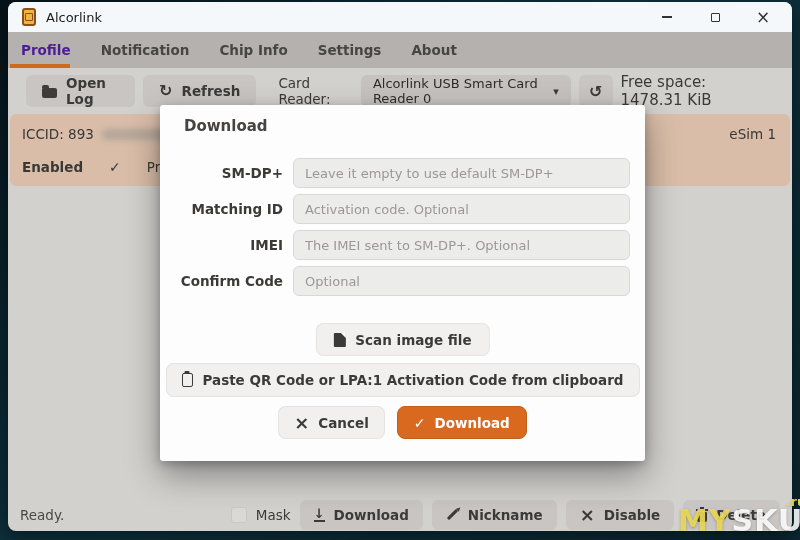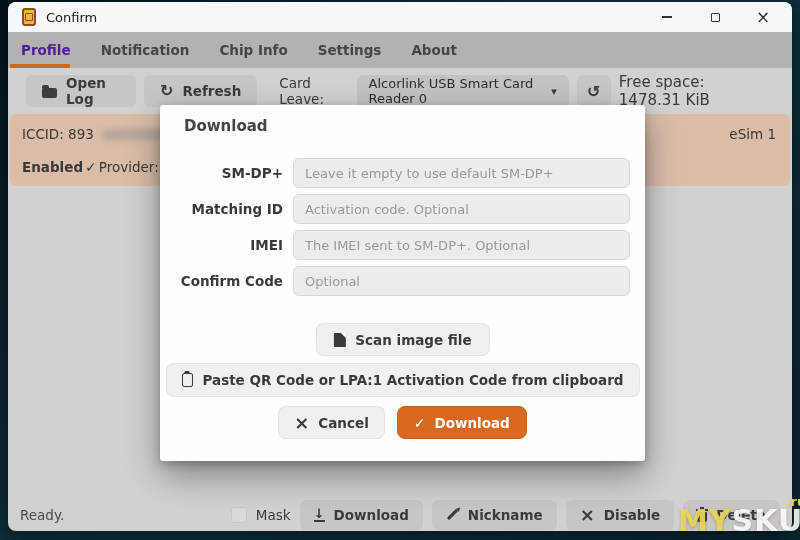--- a/index.html
+++ b/index.html
@@ -70,21 +70,21 @@
   
   .content { position:relative; height:386px; }
   .profile-row { position:absolute; left:2px; right:2px; top:0; height:72px;
     background:#d9bda8; border-radius:6px; }
   .pr-line1 { position:absolute; left:12px; top:12px; font-size:13.5px; color:#3a3836;
     display:flex; align-items:center; gap:8px; }
   .redacted { width:130px; height:11px; background:#98938e; border-radius:5px;
     filter:blur(3px); opacity:.55; }
   .esim-slot { position:absolute; right:14px; top:12px; font-size:13.5px; color:#3a3836; }
   .pr-line2 { position:absolute; left:12px; top:45px; font-size:13.5px; color:#3a3836;
-    display:flex; align-items:center; gap:2px; }
+    display:flex; align-items:center; gap:26px; }
   .pr-status { font-weight:bold; }
 
   
   .statusbar { position:absolute; left:0; right:0; bottom:0; height:33px; display:flex;
     align-items:center; padding:0 12px; gap:9px; }
   .status-text { font-size:13.5px; color:#4a4845; }
   .mask-group { margin-left:auto; display:flex; align-items:center; gap:9px; }
   .checkbox { width:16px; height:16px; background:#dbd9d6; border:1px solid #c9c7c4; border-radius:3px; }
   .mask-label { font-size:13.5px; color:#3c3a38; }
   .sbtn { height:30px; background:#c8c5c2; border-radius:6px; display:flex; align-items:center;
@@ -124,21 +124,21 @@
     color:rgba(233,217,84,.95); }
 </style>
 </head>
 <body>
 
 <div class="screen">
   <div class="window">
 
     <div class="titlebar">
       <span class="app-icon ic"></span>
-      <span class="win-title">Confirm</span>
+      <span class="win-title">Alcorlink</span>
       <div class="win-controls">
         <span class="wc">
             <span class="wc-min-bar"></span>
           </span>
         <span class="wc">
             <span class="wc-max-box"></span>
           </span>
         <span class="wc">
             <span class="wc-close-x">×</span>
           </span>
@@ -156,21 +156,21 @@
 
     <div class="toolbar">
       <div class="tbtn">
         <span class="ic ic-folder"></span>
         <span>Open Log</span>
       </div>
       <div class="tbtn">
         <span class="ic ic-refresh">↻</span>
         <span>Refresh</span>
       </div>
-      <span class="cr-label">Card Leave:</span>
+      <span class="cr-label">Card Reader:</span>
       <div class="combobox">
         <span>Alcorlink USB Smart Card Reader 0</span>
         <span class="combo-arrow">▾</span>
       </div>
       <div class="rescan-btn">
         <span class="ic">↺</span>
       </div>
       <span class="free-space">Free space: 1478.31 KiB</span>
     </div>
 

